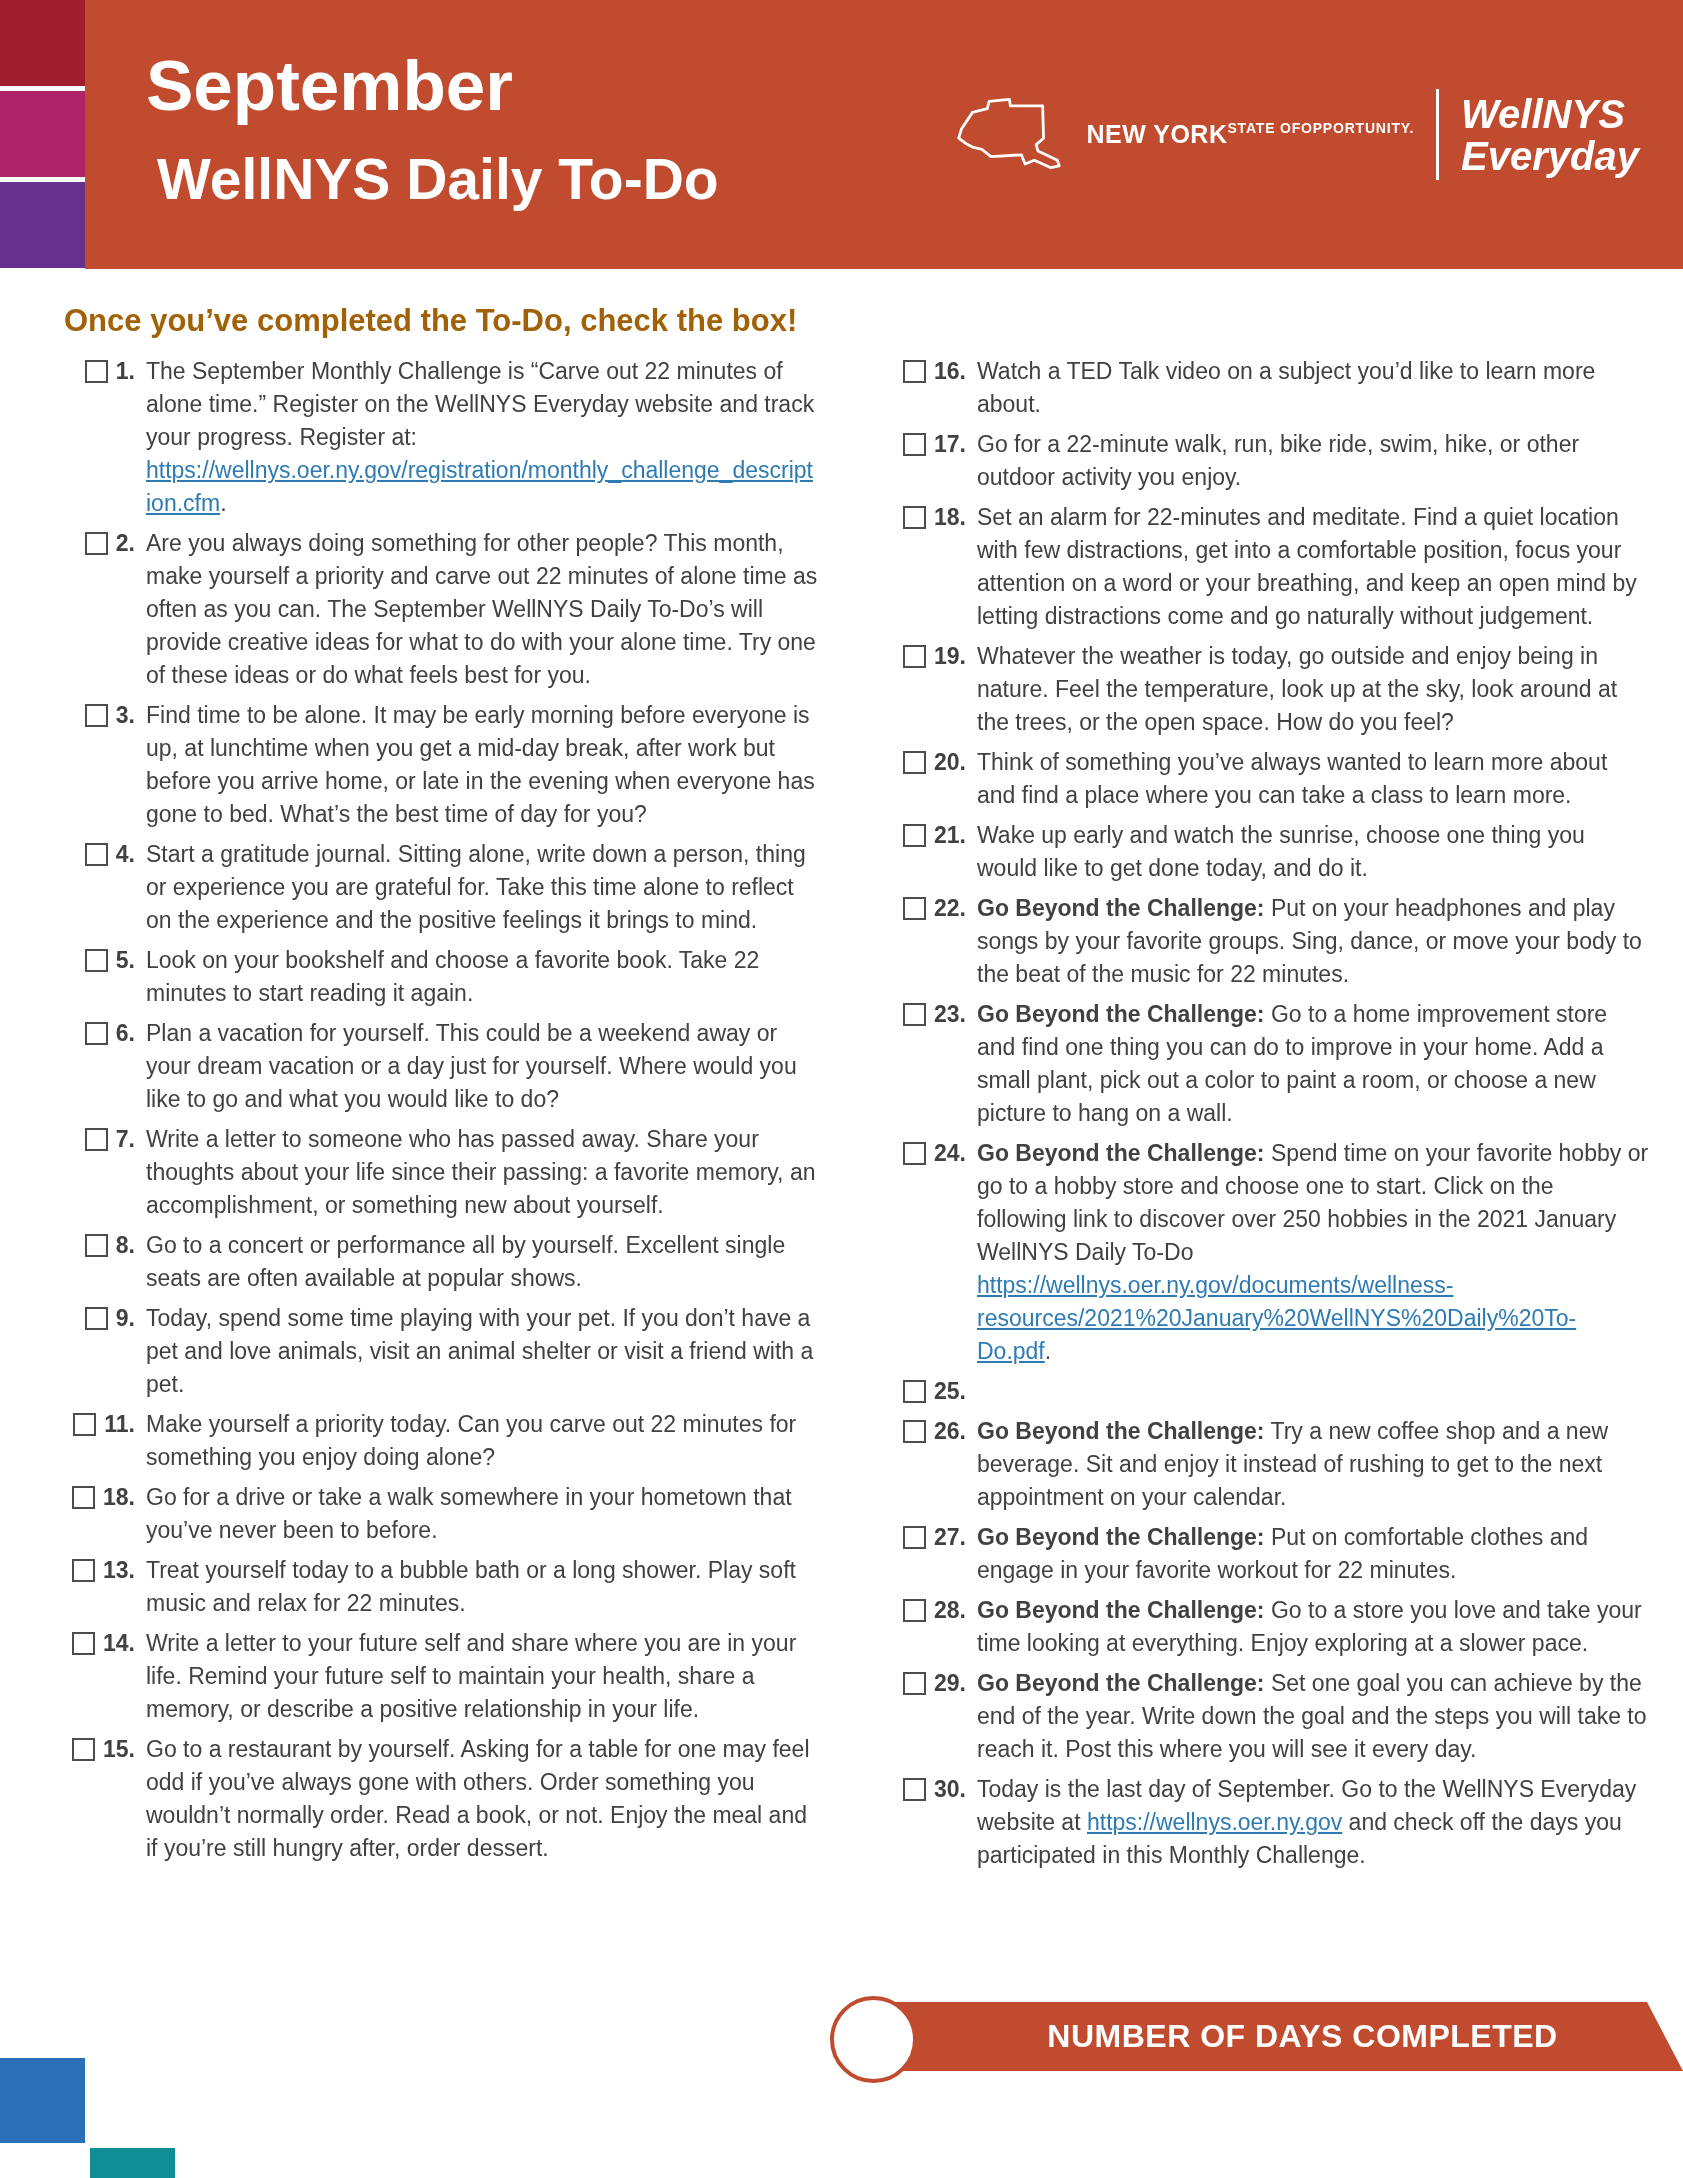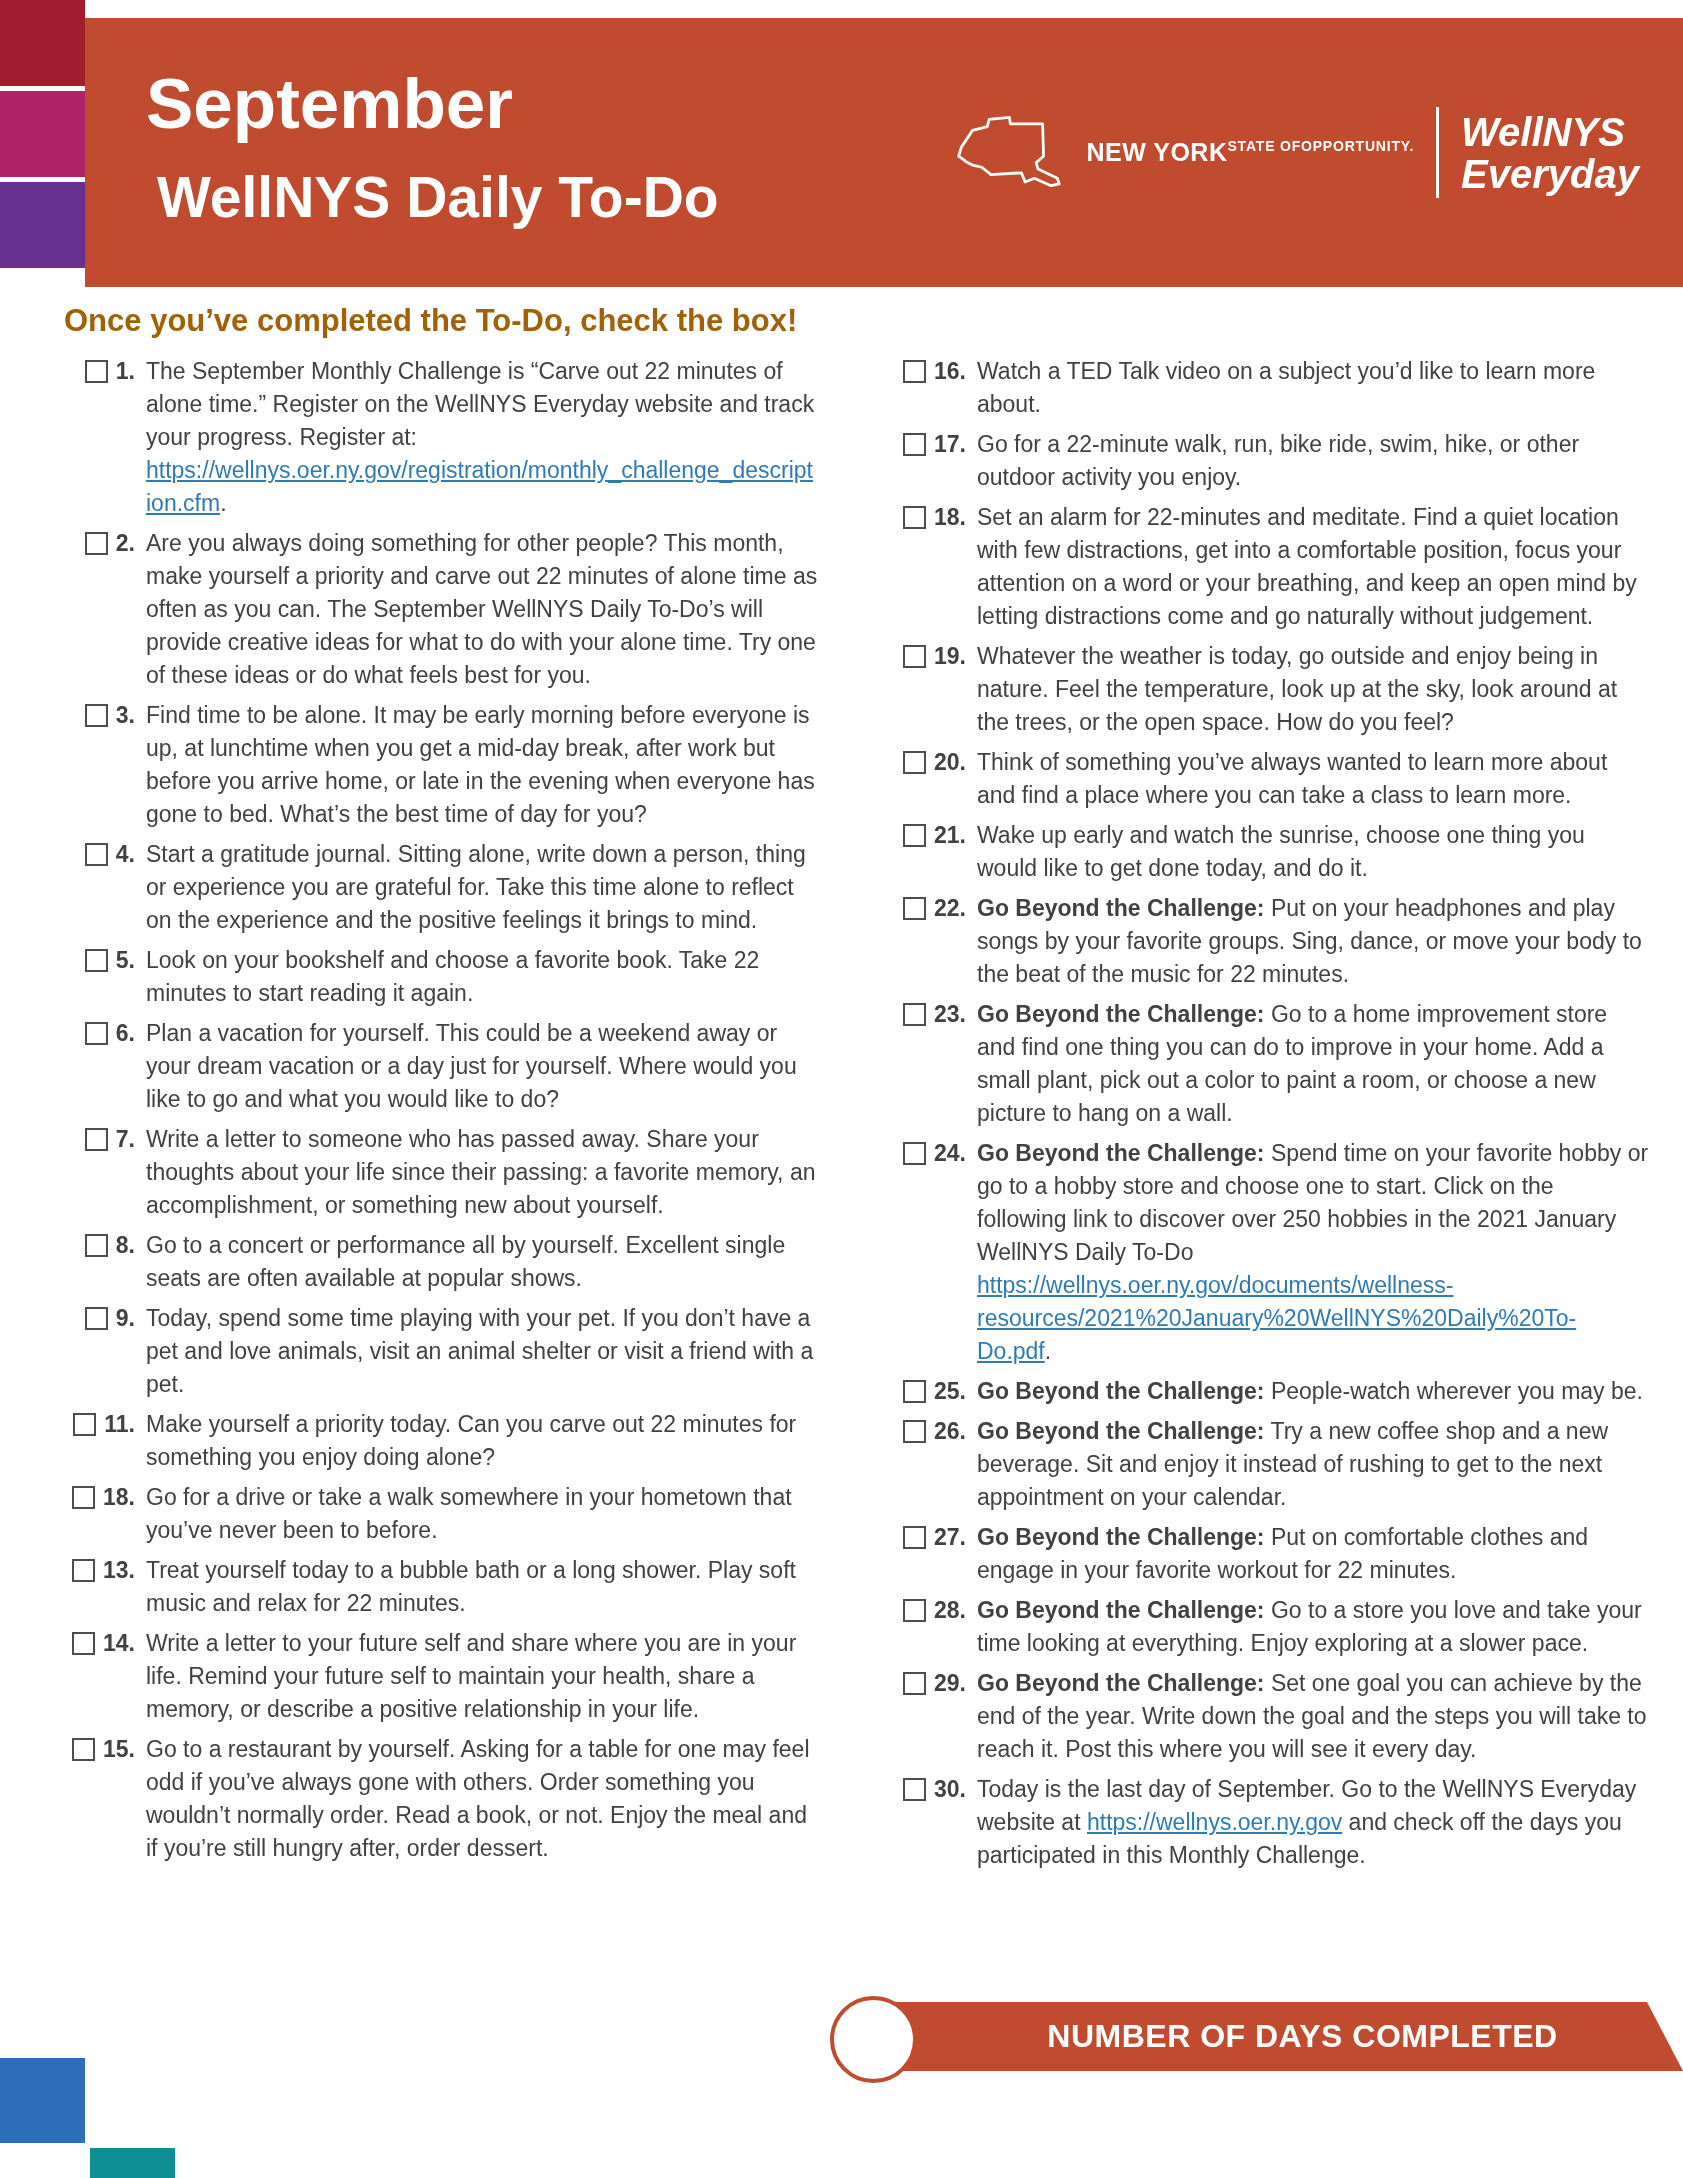--- a/index.html
+++ b/index.html
@@ -6,21 +6,21 @@
   body{font-family:"Liberation Sans", sans-serif; background:#ffffff;}
   .page{position:relative;width:1683px;height:2178px;background:#fff;overflow:hidden;}
 
   
   .header{position:relative;height:269px;}
   .corner-squares{position:absolute;left:0;top:0;width:85px;}
   .sq{width:85px;height:86px;margin-bottom:5px;}
   .sq-darkred{background:#A01D2E;}
   .sq-magenta{background:#AF2368;}
   .sq-purple{background:#66308F;}
-  .banner{position:absolute;left:85px;right:0;top:18px;height:269px;background:#C04B2E;
+  .banner{position:absolute;left:85px;right:0;top:0;height:269px;background:#C04B2E;
           display:flex;align-items:center;justify-content:space-between;padding:0 44px 0 61px;box-sizing:border-box;}
   .titles{color:#fff;font-weight:bold;line-height:1.0;}
   .title-line1{font-size:71px;margin:0 0 30px 0;}
   .title-line2{font-size:57px;margin:11px;}
   .logo-block{display:flex;align-items:center;gap:22px;color:#fff;}
   .ny-icon svg{display:block;}
   .ny-text{display:flex;flex-direction:row;line-height:1.08;}
   .ny-l1{font-size:25px;font-weight:bold;letter-spacing:0.5px;}
   .ny-l2,.ny-l3{font-size:14px;font-weight:bold;letter-spacing:0.8px;}
   .logo-divider{width:3px;height:91px;background:#fff;}
@@ -252,21 +252,20 @@
             <span class="checkbox"></span>
             <span class="num">24.</span>
           </span>
           <span class="item-body"><strong>Go Beyond the Challenge:</strong><span> Spend time on your favorite hobby or go to a hobby store and choose one to start. Click on the following link to discover over 250 hobbies in the 2021 January WellNYS Daily To-Do </span><a class="link" href="#">https://wellnys.oer.ny.gov/documents/wellness-resources/2021%20January%20WellNYS%20Daily%20To-Do.pdf</a><span>.</span></span>
         </div>
         <div class="todo-item">
           <span class="item-head">
             <span class="checkbox"></span>
             <span class="num">25.</span>
           </span>
-          <span class="item-body"><strong>Go Beyond the Challenge:</strong><span> People-watch wherever you may be.</span></span>
         </div>
         <div class="todo-item">
           <span class="item-head">
             <span class="checkbox"></span>
             <span class="num">26.</span>
           </span>
           <span class="item-body"><strong>Go Beyond the Challenge:</strong><span> Try a new coffee shop and a new beverage. Sit and enjoy it instead of rushing to get to the next appointment on your calendar.</span></span>
         </div>
         <div class="todo-item">
           <span class="item-head">

